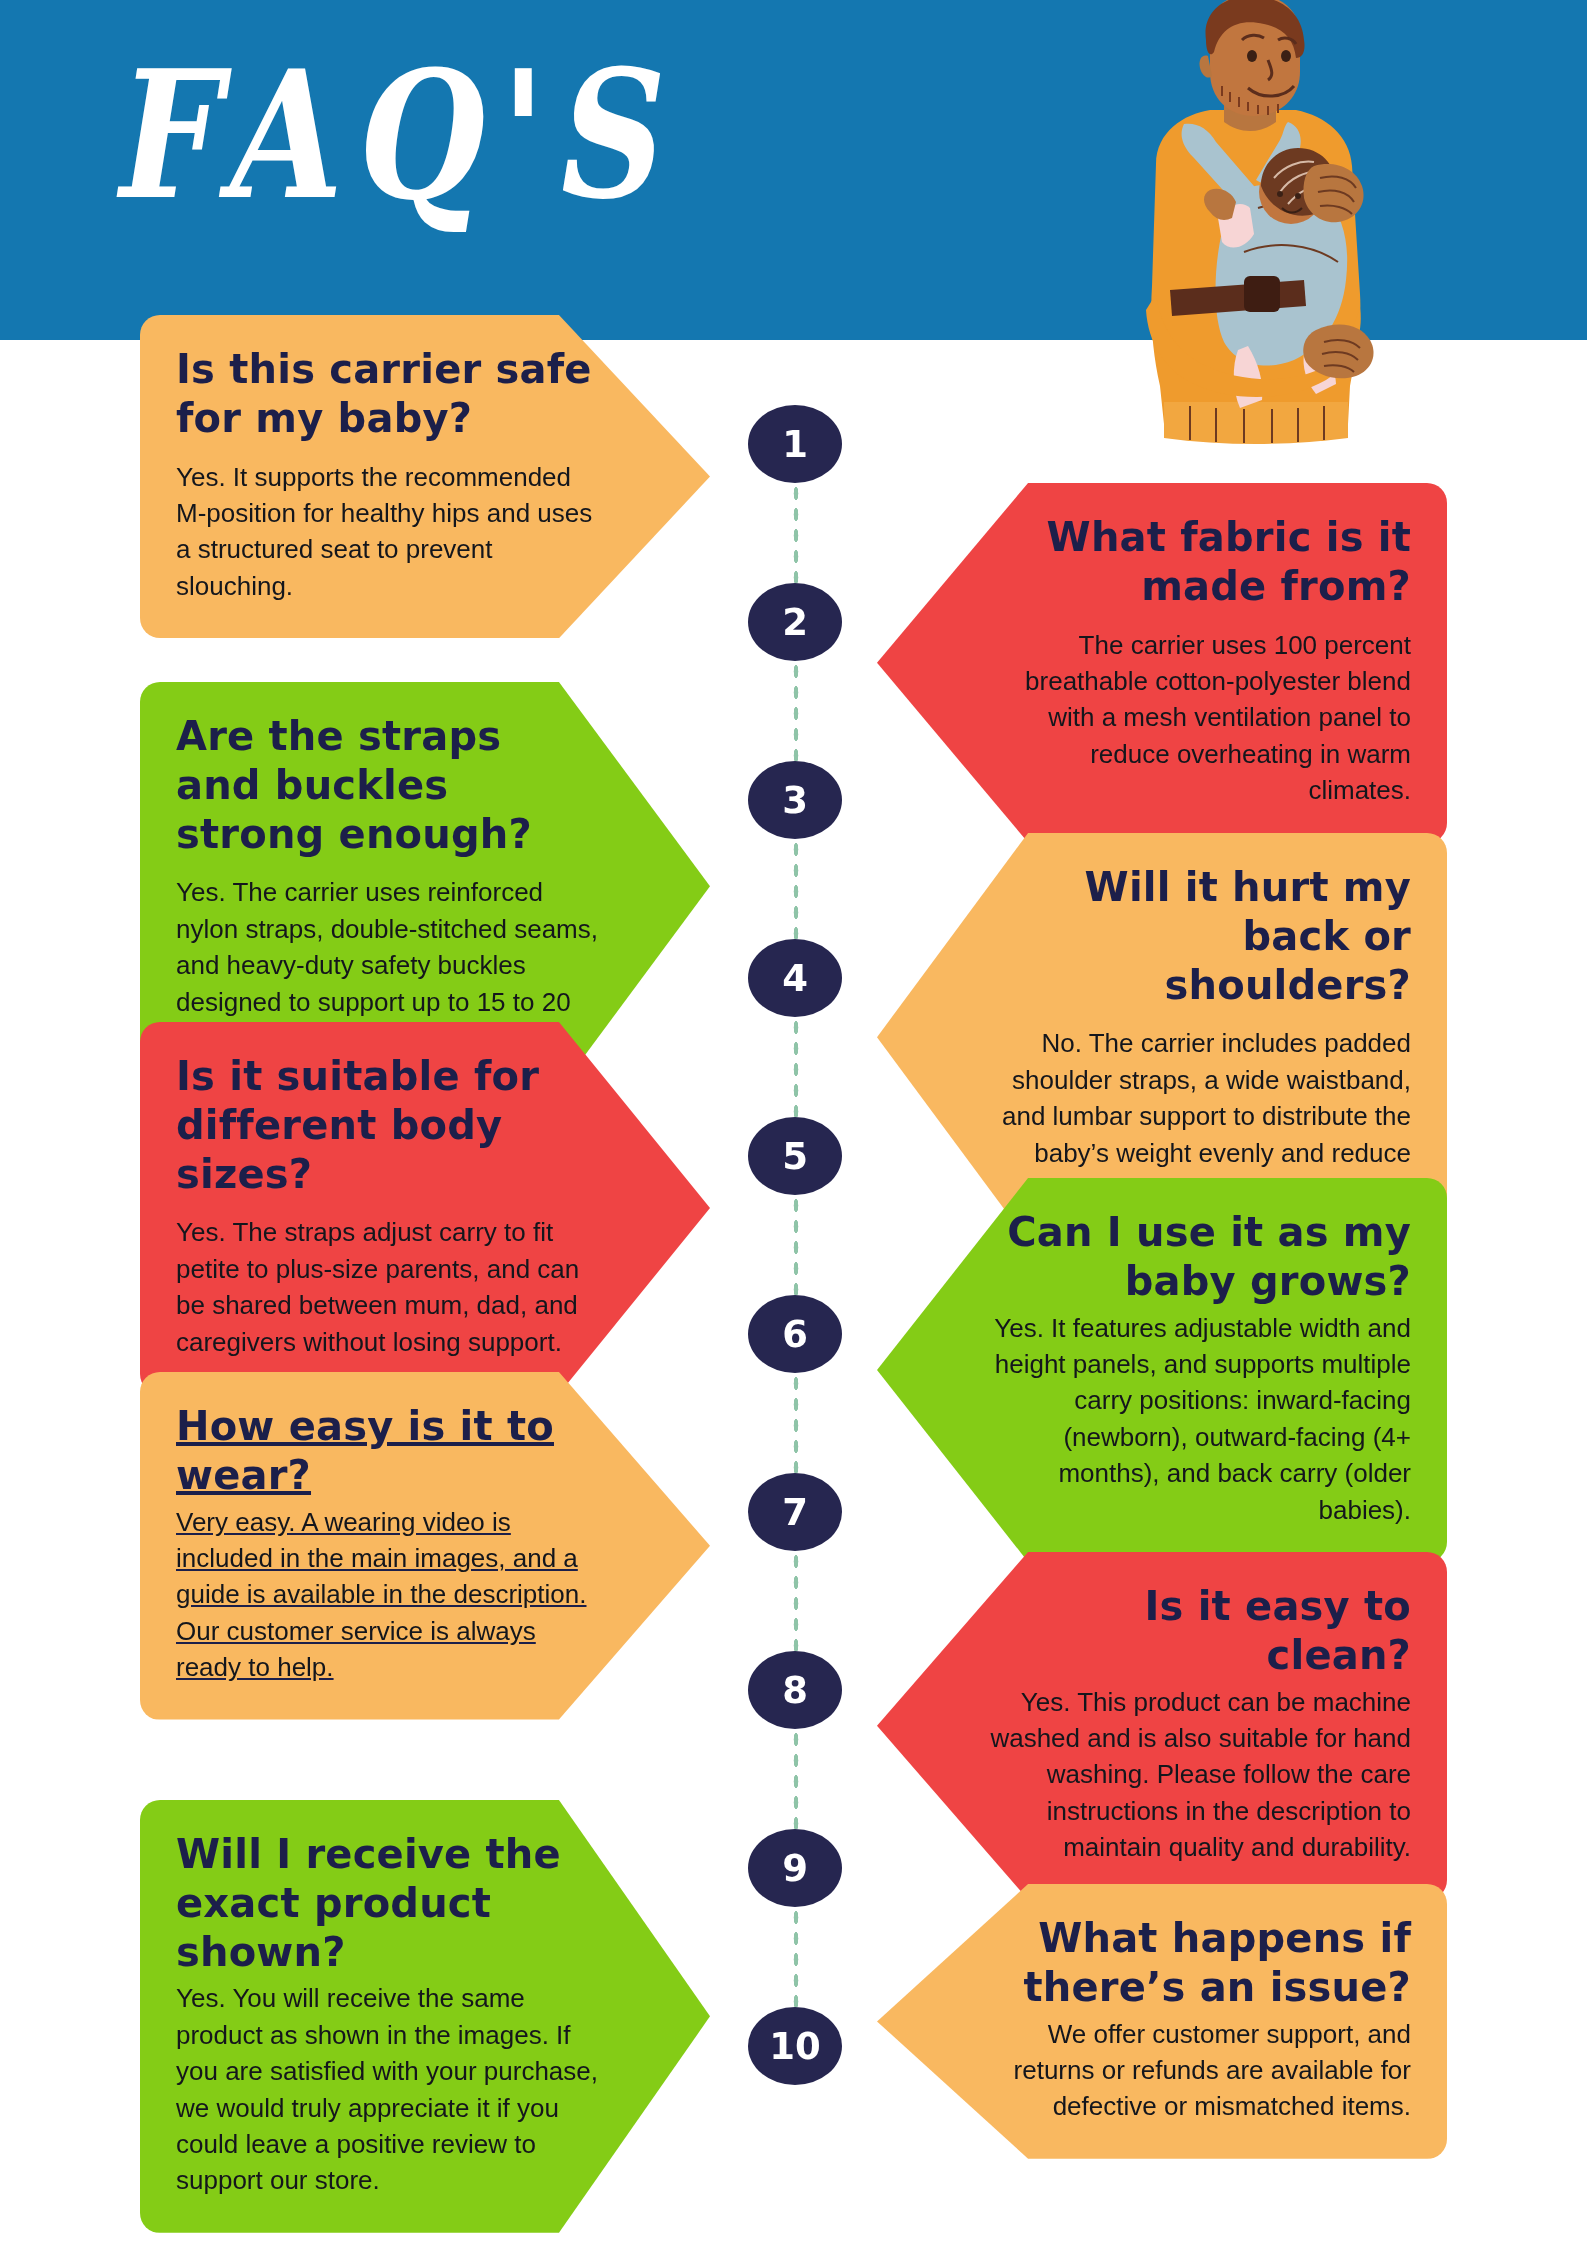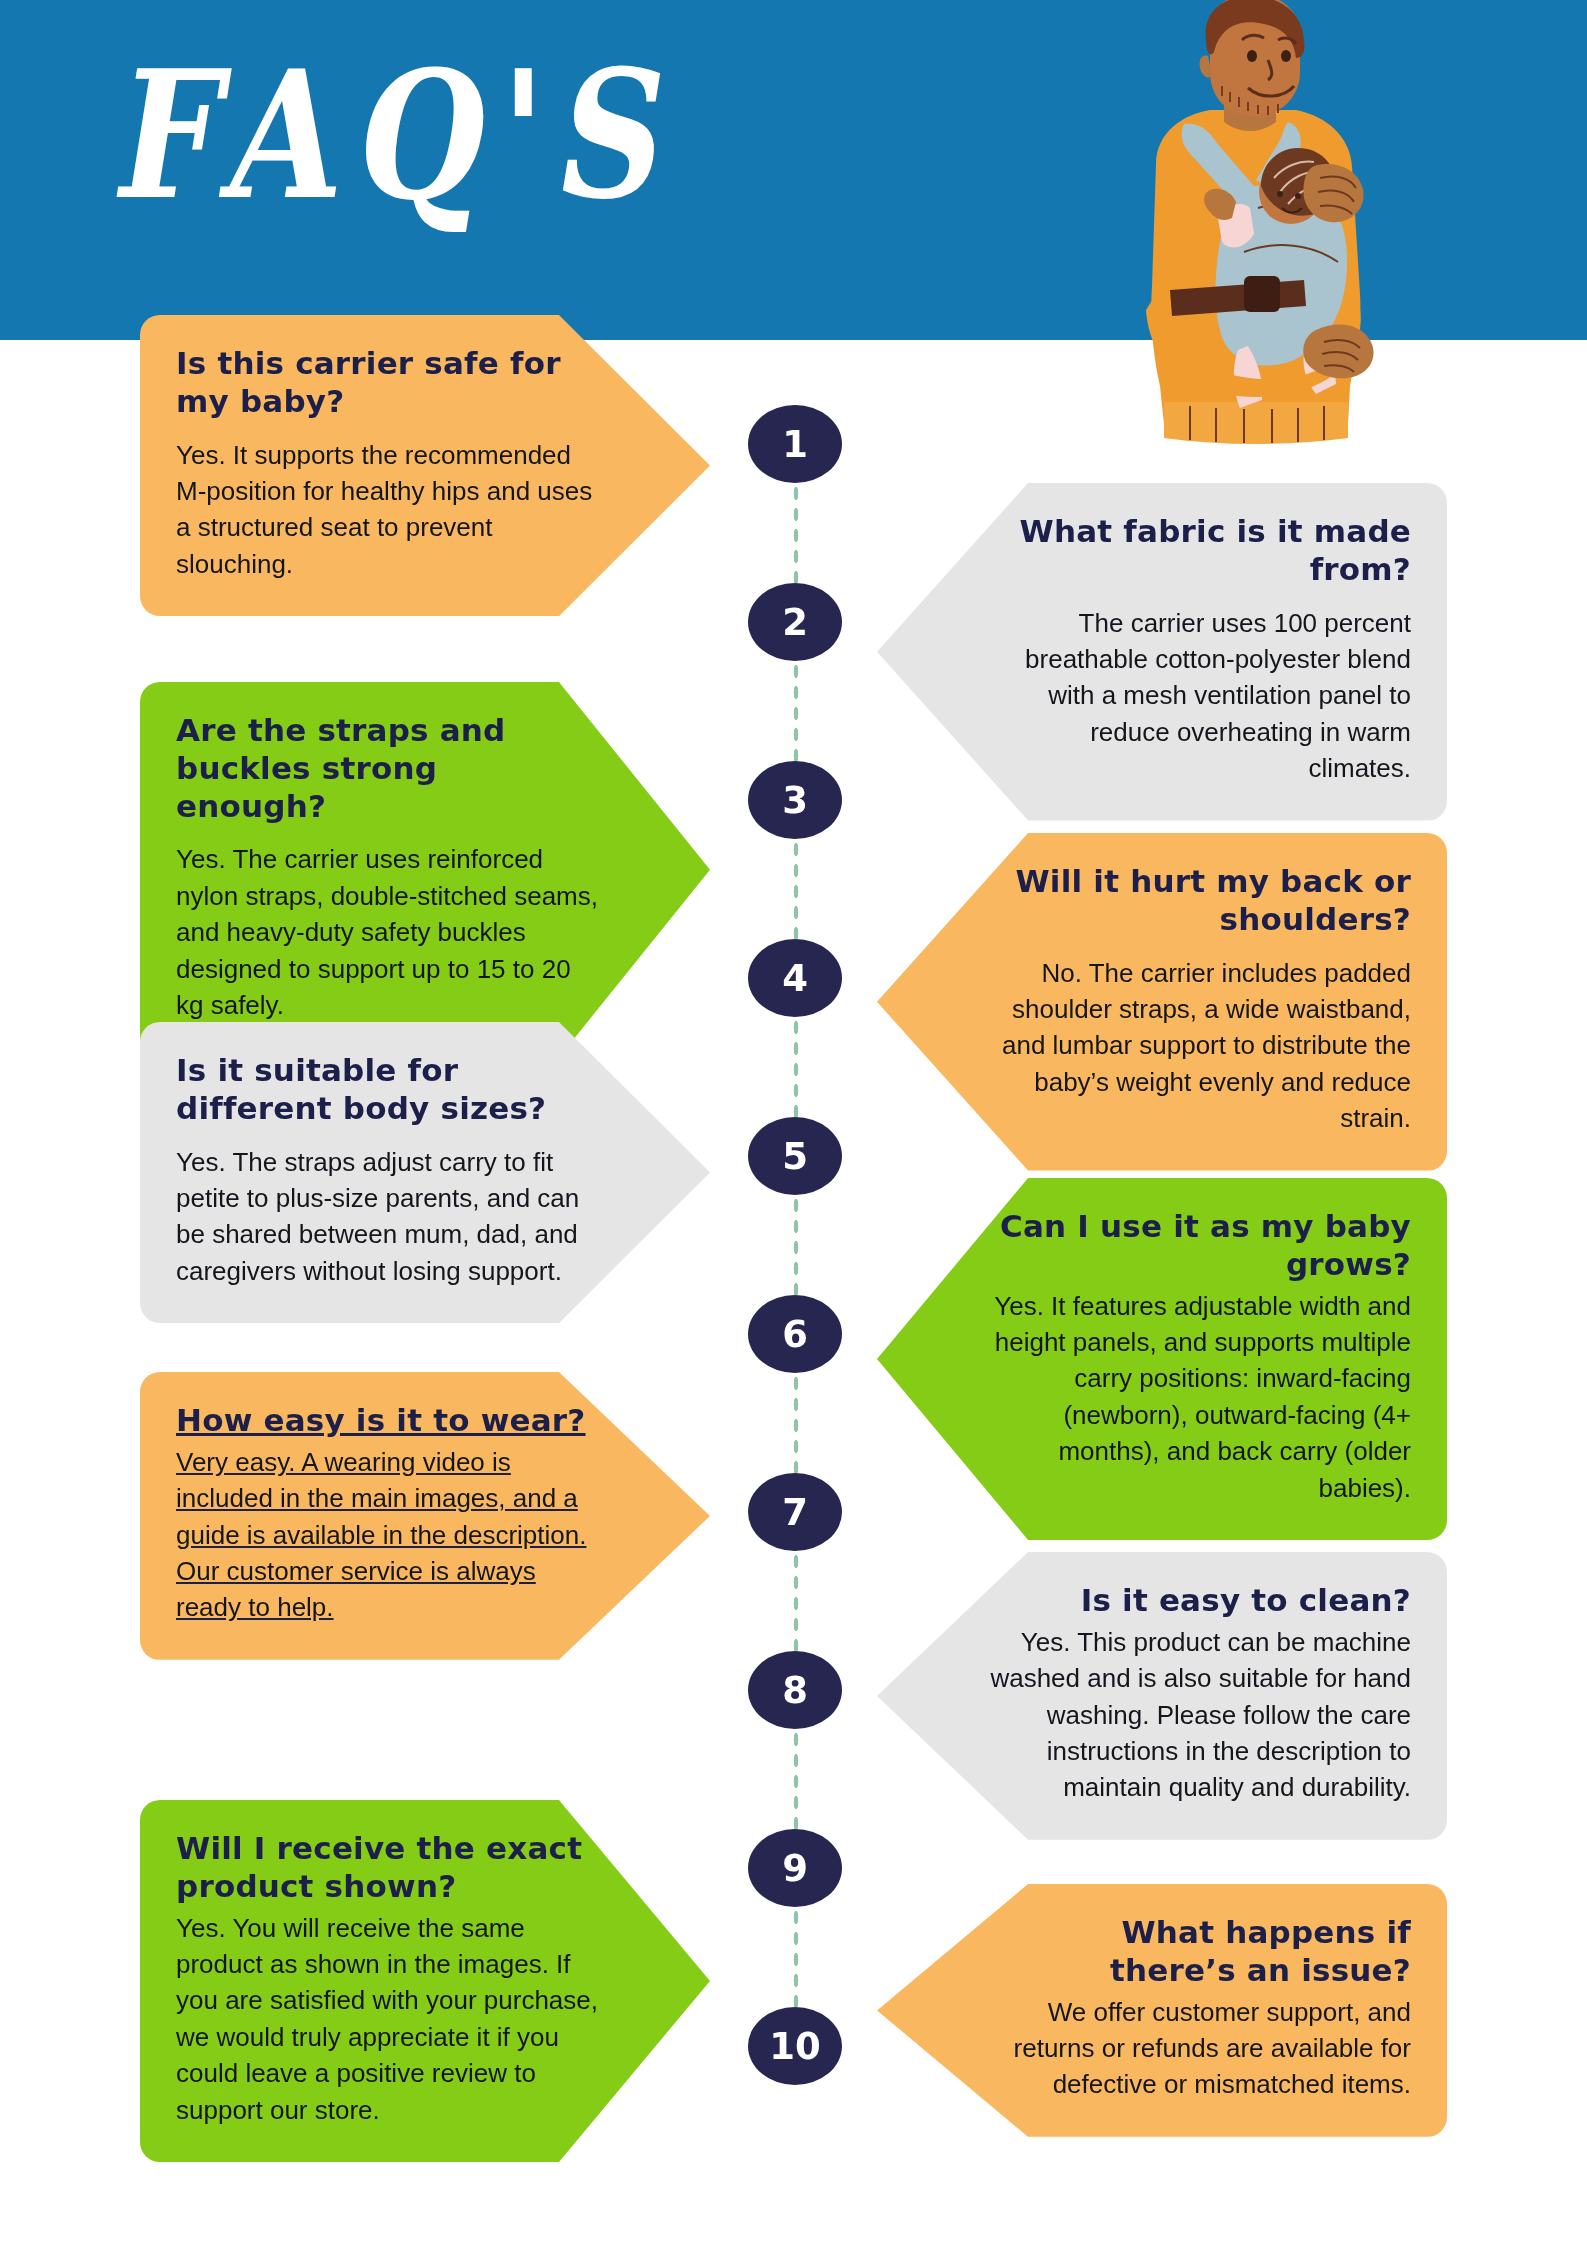--- a/index.html
+++ b/index.html
@@ -97,26 +97,26 @@
   }
   .card-right {
     left: 877px;
     width: 570px;
     padding: 30px 36px 34px 112px;
     clip-path: polygon(26.5% 0, 100% 0, 100% 100%, 26.5% 100%, 0 50%);
     border-radius: 20px;
     text-align: right;
   }
   .c-orange { background: #f9b860; }
-  .c-blue   { background: #e5e5e5; }
+  .c-blue   { background: #ef4444; }
   .c-green  { background: #84cc16; }
 
   .card-q {
     font-family: "DejaVu Sans", sans-serif;
-    font-size: 31px;
+    font-size: 40px;
     font-weight: 700;
     line-height: 1.22;
     letter-spacing: 0.2px;
     color: #1c1f4a;
     margin: 0 0 16px 0;
   }
   .card-a {
     font-family: "Liberation Sans", sans-serif;
     font-size: 26px;
     font-weight: 400;

